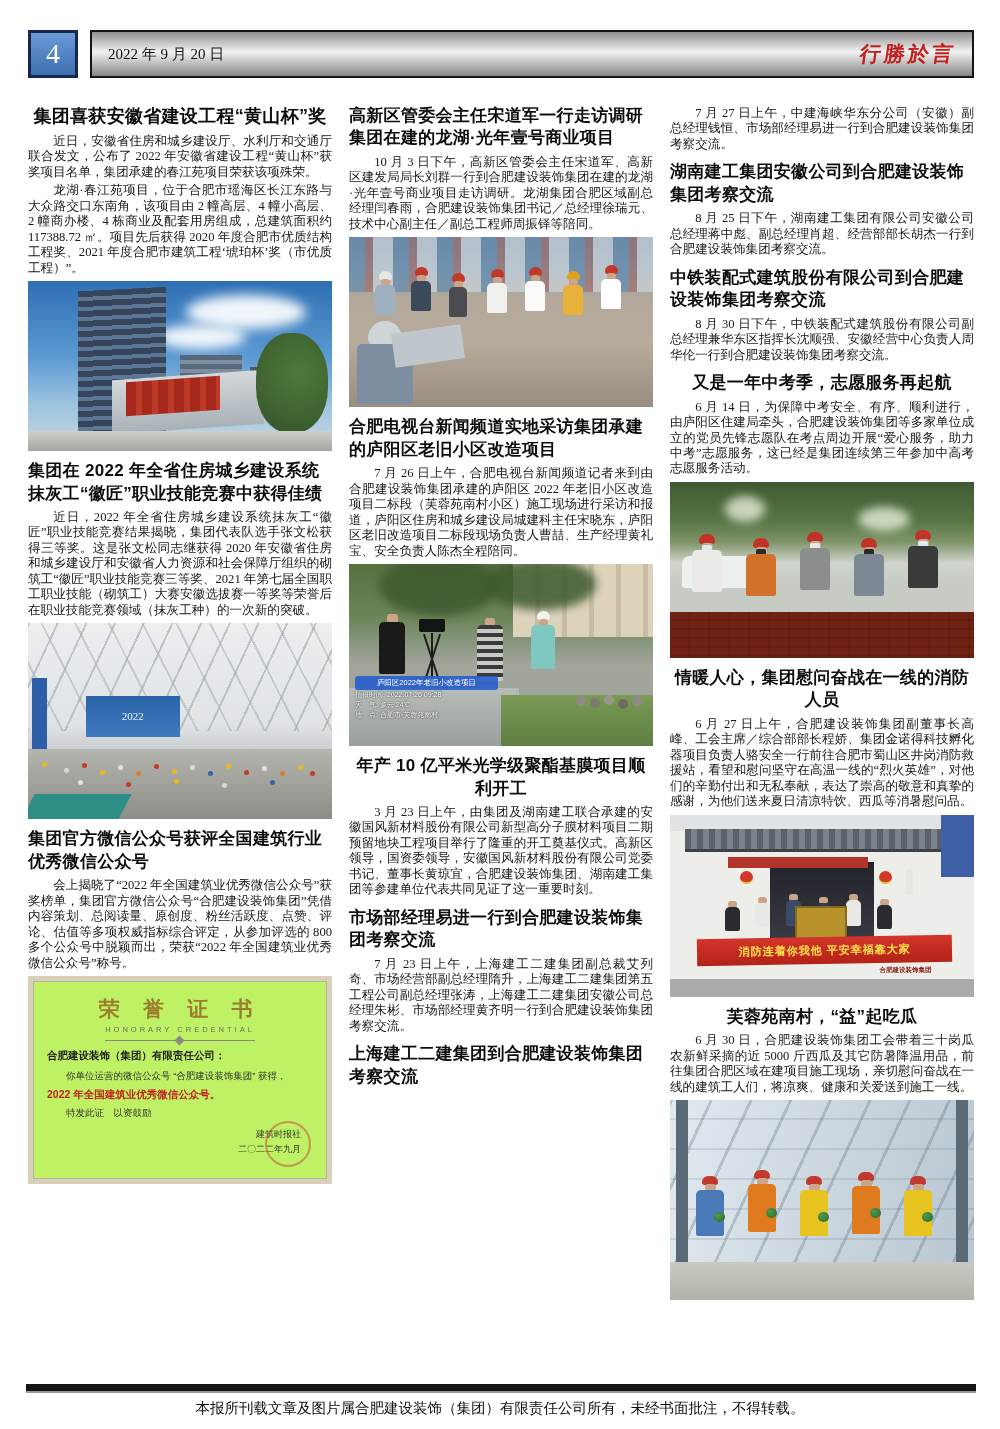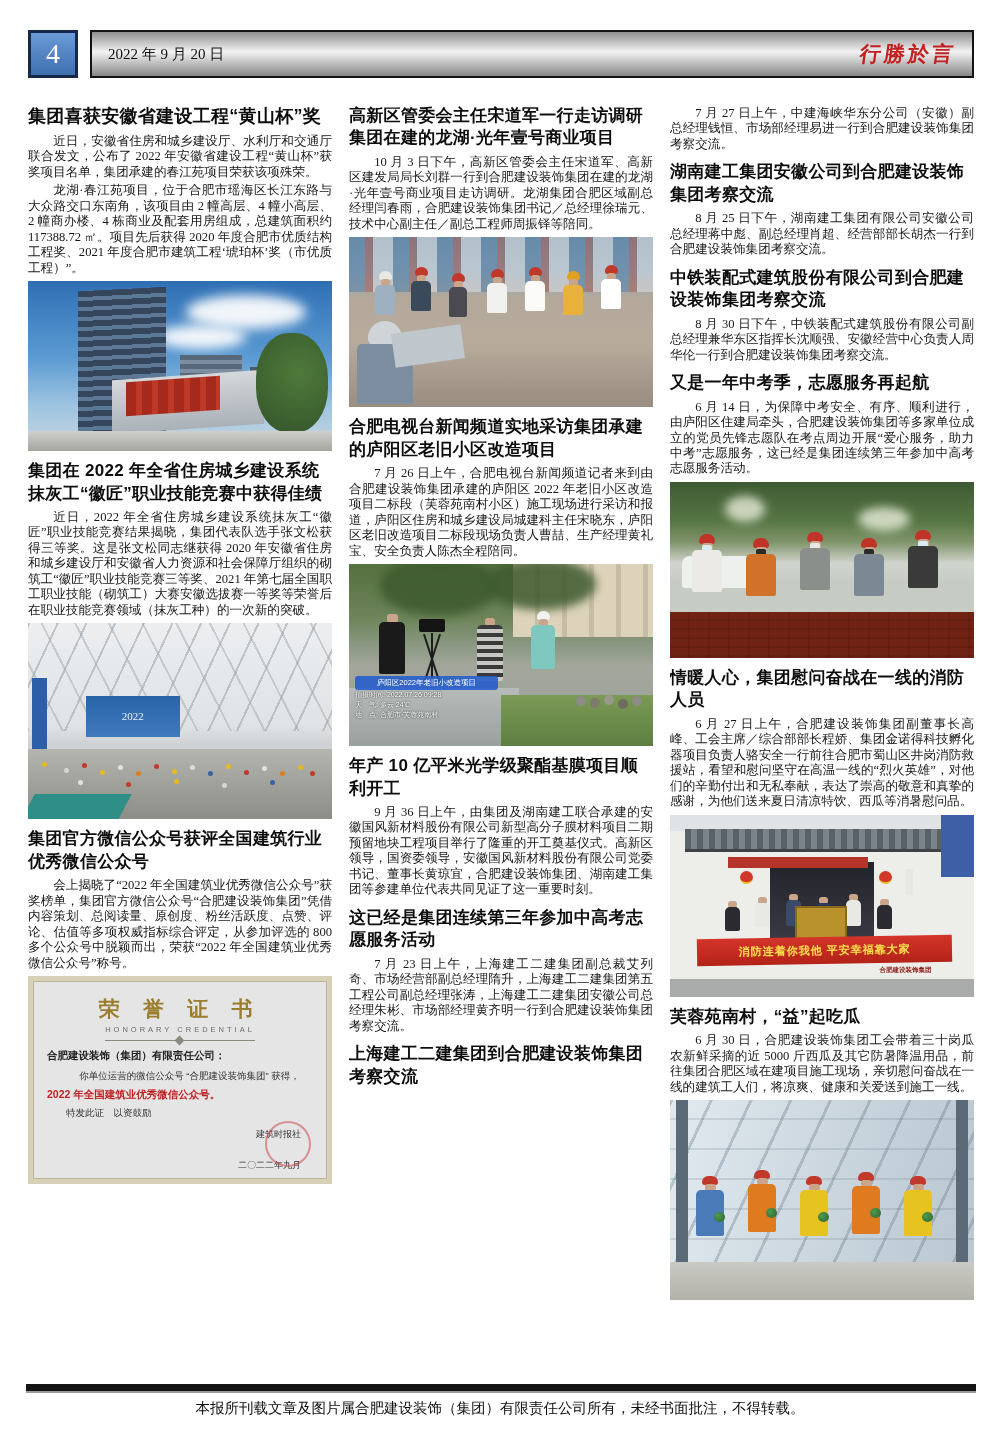--- a/index.html
+++ b/index.html
@@ -12,21 +12,21 @@
   .bar{flex:1;background:linear-gradient(180deg,#8f8f8f,#f2f2f2 45%,#878787);border:2px solid #141414;
        display:flex;align-items:center;justify-content:space-between;padding:0 16px;}
   .date{font-size:15px;color:#111;}
   .motto{color:#c41f1f;font-weight:bold;font-size:21px;letter-spacing:3px;transform:skewX(-8deg);}
   
   .cols{position:absolute;left:28px;right:26px;top:96px;height:1282px;display:flex;gap:17px;overflow:hidden;}
   .col{width:304px;overflow:hidden;}
   .h{font-family:"Liberation Sans",sans-serif;font-weight:700;font-size:17px;line-height:1.32;color:#0d0d0d;
      margin:9px 0 5px;letter-spacing:.3px;}
   .h.big{font-size:18px;}
-  .h.center{text-align:left;}
+  .h.center{text-align:center;}
   .col p{font-size:12.6px;line-height:1.23;text-align:justify;text-indent:2em;margin:0 0 3px;color:#161616;}
   
   .photo{position:relative;width:100%;overflow:hidden;margin:5px 0 8px;background:#ccc;}
   .abs{position:absolute;}
   .person{position:absolute;text-align:center;}
   .hat{width:13px;height:9px;border-radius:7px 7px 3px 3px;margin:0 auto;}
   .face{width:9px;height:7px;background:#caa58a;margin:-1px auto 0;border-radius:3px;}
   .torso{width:20px;height:30px;border-radius:5px 5px 2px 2px;margin:-1px auto 0;}
   
   .p-building{height:170px;background:linear-gradient(180deg,#2e6fb4,#5b9ad2 45%,#9cc3e0 72%,#c9d8e2);}
@@ -53,34 +53,34 @@
   .tent-screen{position:absolute;left:19%;top:37%;width:31%;height:21%;color:#eaf2ff;font-size:11px;
      display:flex;align-items:center;justify-content:center;background:linear-gradient(#2a64a8,#4079bd);}
   .tent-crowd{position:absolute;left:0;right:0;bottom:0;height:36%;background:linear-gradient(#b5b5b0,#8d8d87);}
   .tent-carpet{position:absolute;left:0;bottom:0;width:32%;height:13%;background:#2e8f86;transform:skewX(-28deg);}
   .tent-dots{position:absolute;left:14px;bottom:52px;width:5px;height:5px;border-radius:50%;background:#e8b820;
      box-shadow:22px 6px 0 #d6d6d0,40px 1px 0 #c23a2a,58px 8px 0 #e8b820,76px 3px 0 #e3e3de,94px 9px 0 #d87f28,
        112px 2px 0 #c23a2a,130px 7px 0 #e8b820,148px 3px 0 #dcdcd6,166px 9px 0 #3a62a0,184px 2px 0 #e8b820,
        202px 8px 0 #c23a2a,220px 4px 0 #e3e3de,238px 9px 0 #d87f28,256px 3px 0 #e8b820,268px 9px 0 #c23a2a,
        36px 18px 0 #e3e3de,84px 20px 0 #c23a2a,132px 17px 0 #e8b820,180px 21px 0 #d6d6d0,228px 18px 0 #3a62a0;}
   
-  .p-cert{height:208px;background:#e5e5e5;border:5px solid #d8d1ba;box-sizing:border-box;
+  .p-cert{height:208px;background:#bef264;border:5px solid #d8d1ba;box-sizing:border-box;
           box-shadow:0 0 0 1px #b9b19a inset;font-family:"Liberation Sans",sans-serif;}
   .cert-title{font-family:"Liberation Serif",serif;color:#9a7d2e;font-size:21px;font-weight:bold;
               letter-spacing:9px;text-align:center;margin-top:14px;}
   .cert-sub{text-align:center;font-size:7.5px;letter-spacing:3px;color:#6a6a66;margin-top:2px;}
   .cert-rule{width:150px;height:1px;background:#8a8a80;margin:6px auto;position:relative;}
   .cert-rule:after{content:"";position:absolute;left:50%;top:-3px;width:7px;height:7px;margin-left:-4px;
                    background:#8a8a80;transform:rotate(45deg);}
   .cert-to{font-size:10.5px;font-weight:bold;color:#222;margin:8px 14px 0;}
-  .cert-l1{font-size:9.5px;color:#333;margin:7px 14px 0;text-indent:2em;text-align:center;}
+  .cert-l1{font-size:9.5px;color:#333;margin:7px 14px 0;text-indent:2em;}
   .cert-l2{font-size:10.5px;color:#c22222;font-weight:bold;margin:5px 14px 0;}
   .cert-l3{font-size:9.5px;color:#333;margin:5px 14px 0;text-indent:2em;}
   .cert-issuer{font-size:9px;color:#333;text-align:right;margin:8px 26px 0;}
-  .cert-date{font-size:9px;color:#333;text-align:right;margin:18px 26px 0;}
+  .cert-date{font-size:9px;color:#333;text-align:right;margin:2px 26px 0;}
   .cert-seal{position:absolute;right:16px;bottom:12px;width:42px;height:42px;border:2px solid rgba(205,60,60,.5);
              border-radius:50%;}
   
   .p-visit{height:170px;background:linear-gradient(180deg,#7e98ac,#8ea6b6 20%,#b3a89a 36%,#b7ab9c 62%,#988d80);}
   .visit-bg{position:absolute;left:0;right:0;top:0;height:32%;
      background:repeating-linear-gradient(90deg,rgba(86,128,168,.55) 0 16px,rgba(165,62,50,.4) 16px 24px,
                 rgba(222,224,228,.55) 24px 44px);}
   
   .p-interview{height:182px;background:linear-gradient(180deg,#57703f,#6d855a 30%,#8d9a86 46%,#a3a69b 56%,#9aa29d);}
   .int-bldg{position:absolute;right:0;top:0;width:46%;height:40%;
@@ -294,24 +294,24 @@
         <div class="kettles"></div>
         <div class="wm">
           <div class="wm-box">庐阳区2022年老旧小改造项目</div>
           <div class="wm-line">拍摄时间: 2022.07.26 09:28</div>
           <div class="wm-line">天　气: 多云 24℃</div>
           <div class="wm-line">地　点: 合肥市·芙蓉苑南村</div>
         </div>
       </div>
 
       <div class="h center">年产 10 亿平米光学级聚酯基膜项目顺利开工</div>
-      <p>9 月 36 日上午，由集团及湖南建工联合承建的安徽国风新材料股份有限公司新型高分子膜材料项目二期预留地块工程项目举行了隆重的开工奠基仪式。高新区领导，国资委领导，安徽国风新材料股份有限公司党委书记、董事长黄琼宜，合肥建设装饰集团、湖南建工集团等参建单位代表共同见证了这一重要时刻。</p>
-
-
-      <div class="h">这已经是集团连续第三年参加中高考志愿服务活动</div>
+      <p>3 月 23 日上午，由集团及湖南建工联合承建的安徽国风新材料股份有限公司新型高分子膜材料项目二期预留地块工程项目举行了隆重的开工奠基仪式。高新区领导，国资委领导，安徽国风新材料股份有限公司党委书记、董事长黄琼宜，合肥建设装饰集团、湖南建工集团等参建单位代表共同见证了这一重要时刻。</p>
+
+
+      <div class="h">市场部经理易进一行到合肥建设装饰集团考察交流</div>
       <p>7 月 23 日上午，上海建工二建集团副总裁艾列奇、市场经营部副总经理隋升，上海建工二建集团第五工程公司副总经理张涛，上海建工二建集团安徽公司总经理朱彬、市场部经理黄齐明一行到合肥建设装饰集团考察交流。</p>
 
       <div class="h">上海建工二建集团到合肥建设装饰集团考察交流</div>
     </div>
 
     <div class="col">
       <p style="margin-top:10px">7 月 27 日上午，中建海峡华东分公司（安徽）副总经理钱恒、市场部经理易进一行到合肥建设装饰集团考察交流。</p>
 
       <div class="h">湖南建工集团安徽公司到合肥建设装饰集团考察交流</div>
       <p>8 月 25 日下午，湖南建工集团有限公司安徽公司总经理蒋中彪、副总经理肖超、经营部部长胡杰一行到合肥建设装饰集团考察交流。</p>

